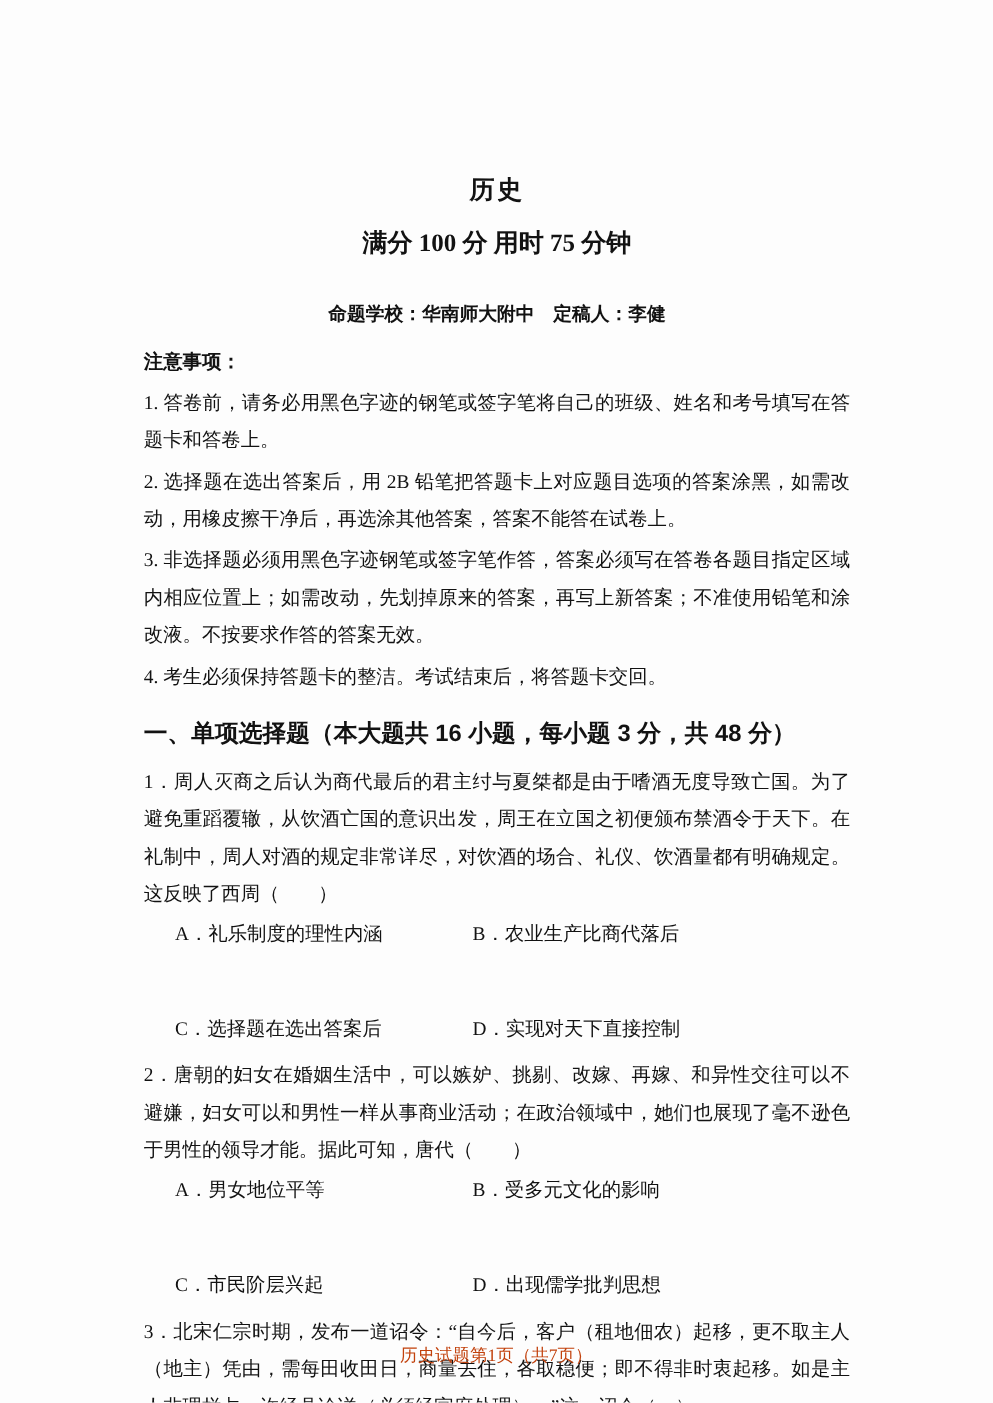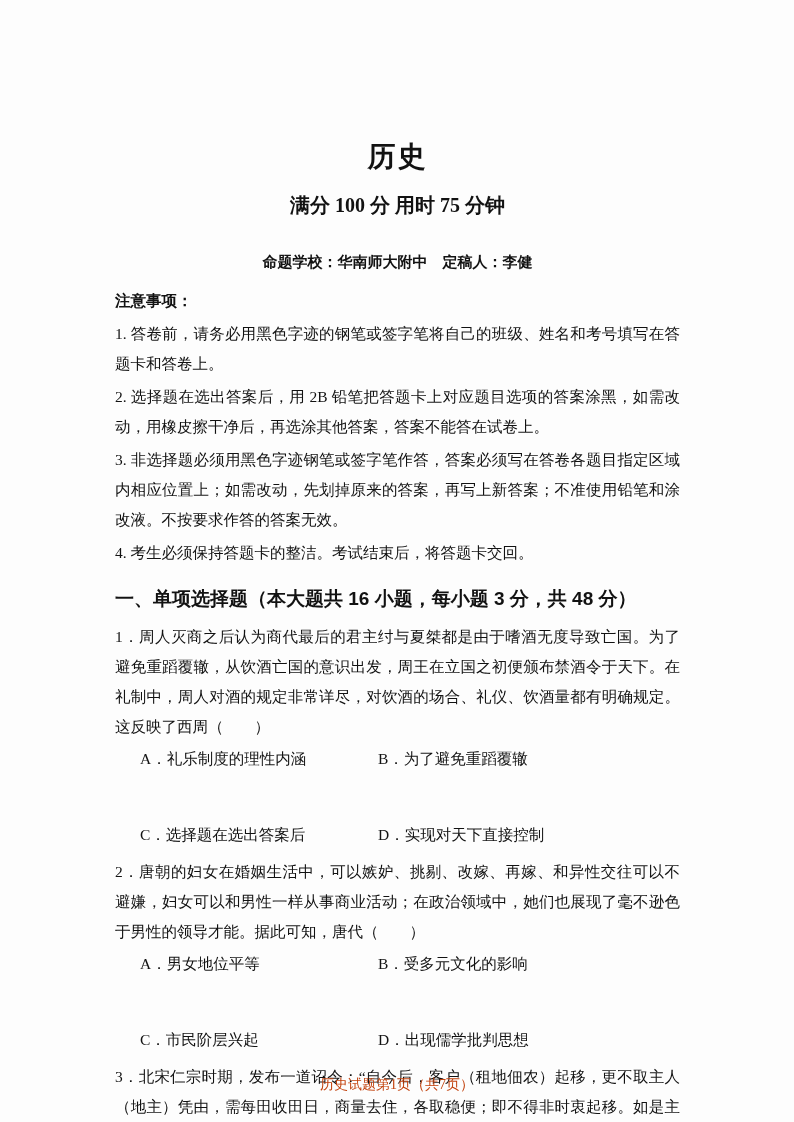--- a/index.html
+++ b/index.html
@@ -14,21 +14,21 @@
   }
   .page {
     position: relative;
     width: 794px; height: 1122px;
     padding: 138px 114px 70px 115px;
     background: #fdfdfd;
   }
   .title {
     margin: 0;
     text-align: center;
-    font-size: 28px;
+    font-size: 20px;
     font-weight: bold;
     letter-spacing: 2px;
     font-family: "Liberation Sans", "DejaVu Sans", sans-serif;
   }
   .subtitle {
     margin: 16px 0 0 0;
     text-align: center;
     font-size: 20px;
     font-weight: bold;
   }
@@ -98,21 +98,21 @@
       <p class="note">2. 选择题在选出答案后，用 2B 铅笔把答题卡上对应题目选项的答案涂黑，如需改动，用橡皮擦干净后，再选涂其他答案，答案不能答在试卷上。</p>
       <p class="note">3. 非选择题必须用黑色字迹钢笔或签字笔作答，答案必须写在答卷各题目指定区域内相应位置上；如需改动，先划掉原来的答案，再写上新答案；不准使用铅笔和涂改液。不按要求作答的答案无效。</p>
       <p class="note">4. 考生必须保持答题卡的整洁。考试结束后，将答题卡交回。</p>
     </div>
   <div class="section-header">一、单项选择题（本大题共 16 小题，每小题 3 分，共 48 分）</div>
   <div id="questions">
       <div class="question">
         <p class="stem">1．周人灭商之后认为商代最后的君主纣与夏桀都是由于嗜酒无度导致亡国。为了避免重蹈覆辙，从饮酒亡国的意识出发，周王在立国之初便颁布禁酒令于天下。在礼制中，周人对酒的规定非常详尽，对饮酒的场合、礼仪、饮酒量都有明确规定。这反映了西周（　　）</p>
         <div class="options">
           <div class="option">A．礼乐制度的理性内涵</div>
-          <div class="option">B．为了避免重蹈覆辙</div>
+          <div class="option">B．农业生产比商代落后</div>
           <div class="option">C．选择题在选出答案后</div>
           <div class="option">D．实现对天下直接控制</div>
         </div>
       </div>
       <div class="question">
         <p class="stem">2．唐朝的妇女在婚姻生活中，可以嫉妒、挑剔、改嫁、再嫁、和异性交往可以不避嫌，妇女可以和男性一样从事商业活动；在政治领域中，她们也展现了毫不逊色于男性的领导才能。据此可知，唐代（　　）</p>
         <div class="options">
           <div class="option">A．男女地位平等</div>
           <div class="option">B．受多元文化的影响</div>
           <div class="option">C．市民阶层兴起</div>

